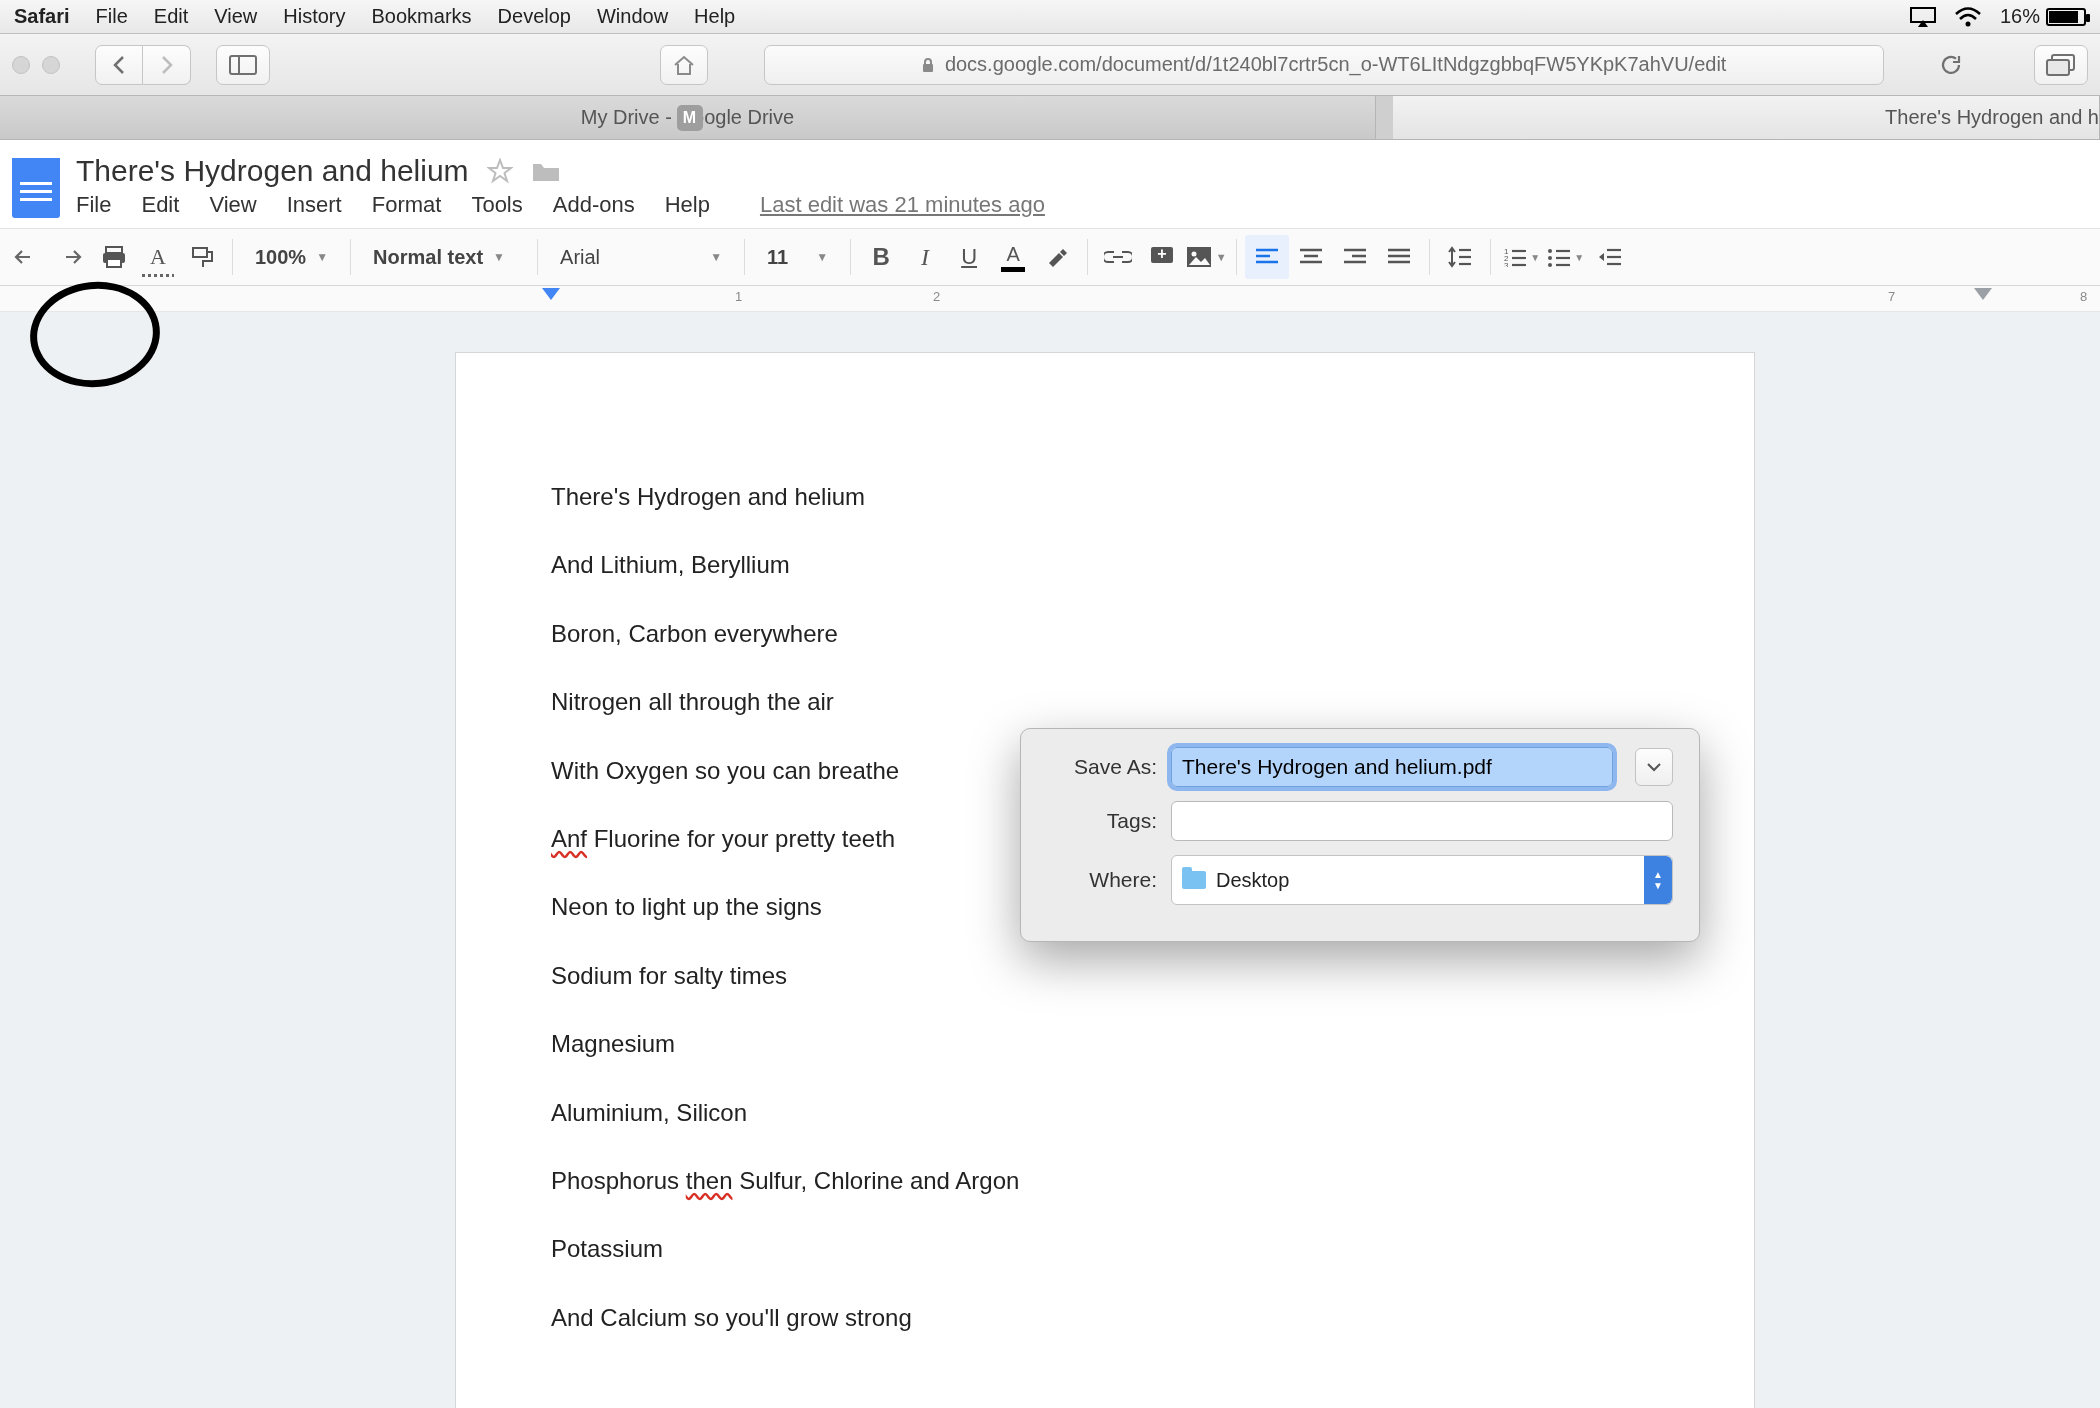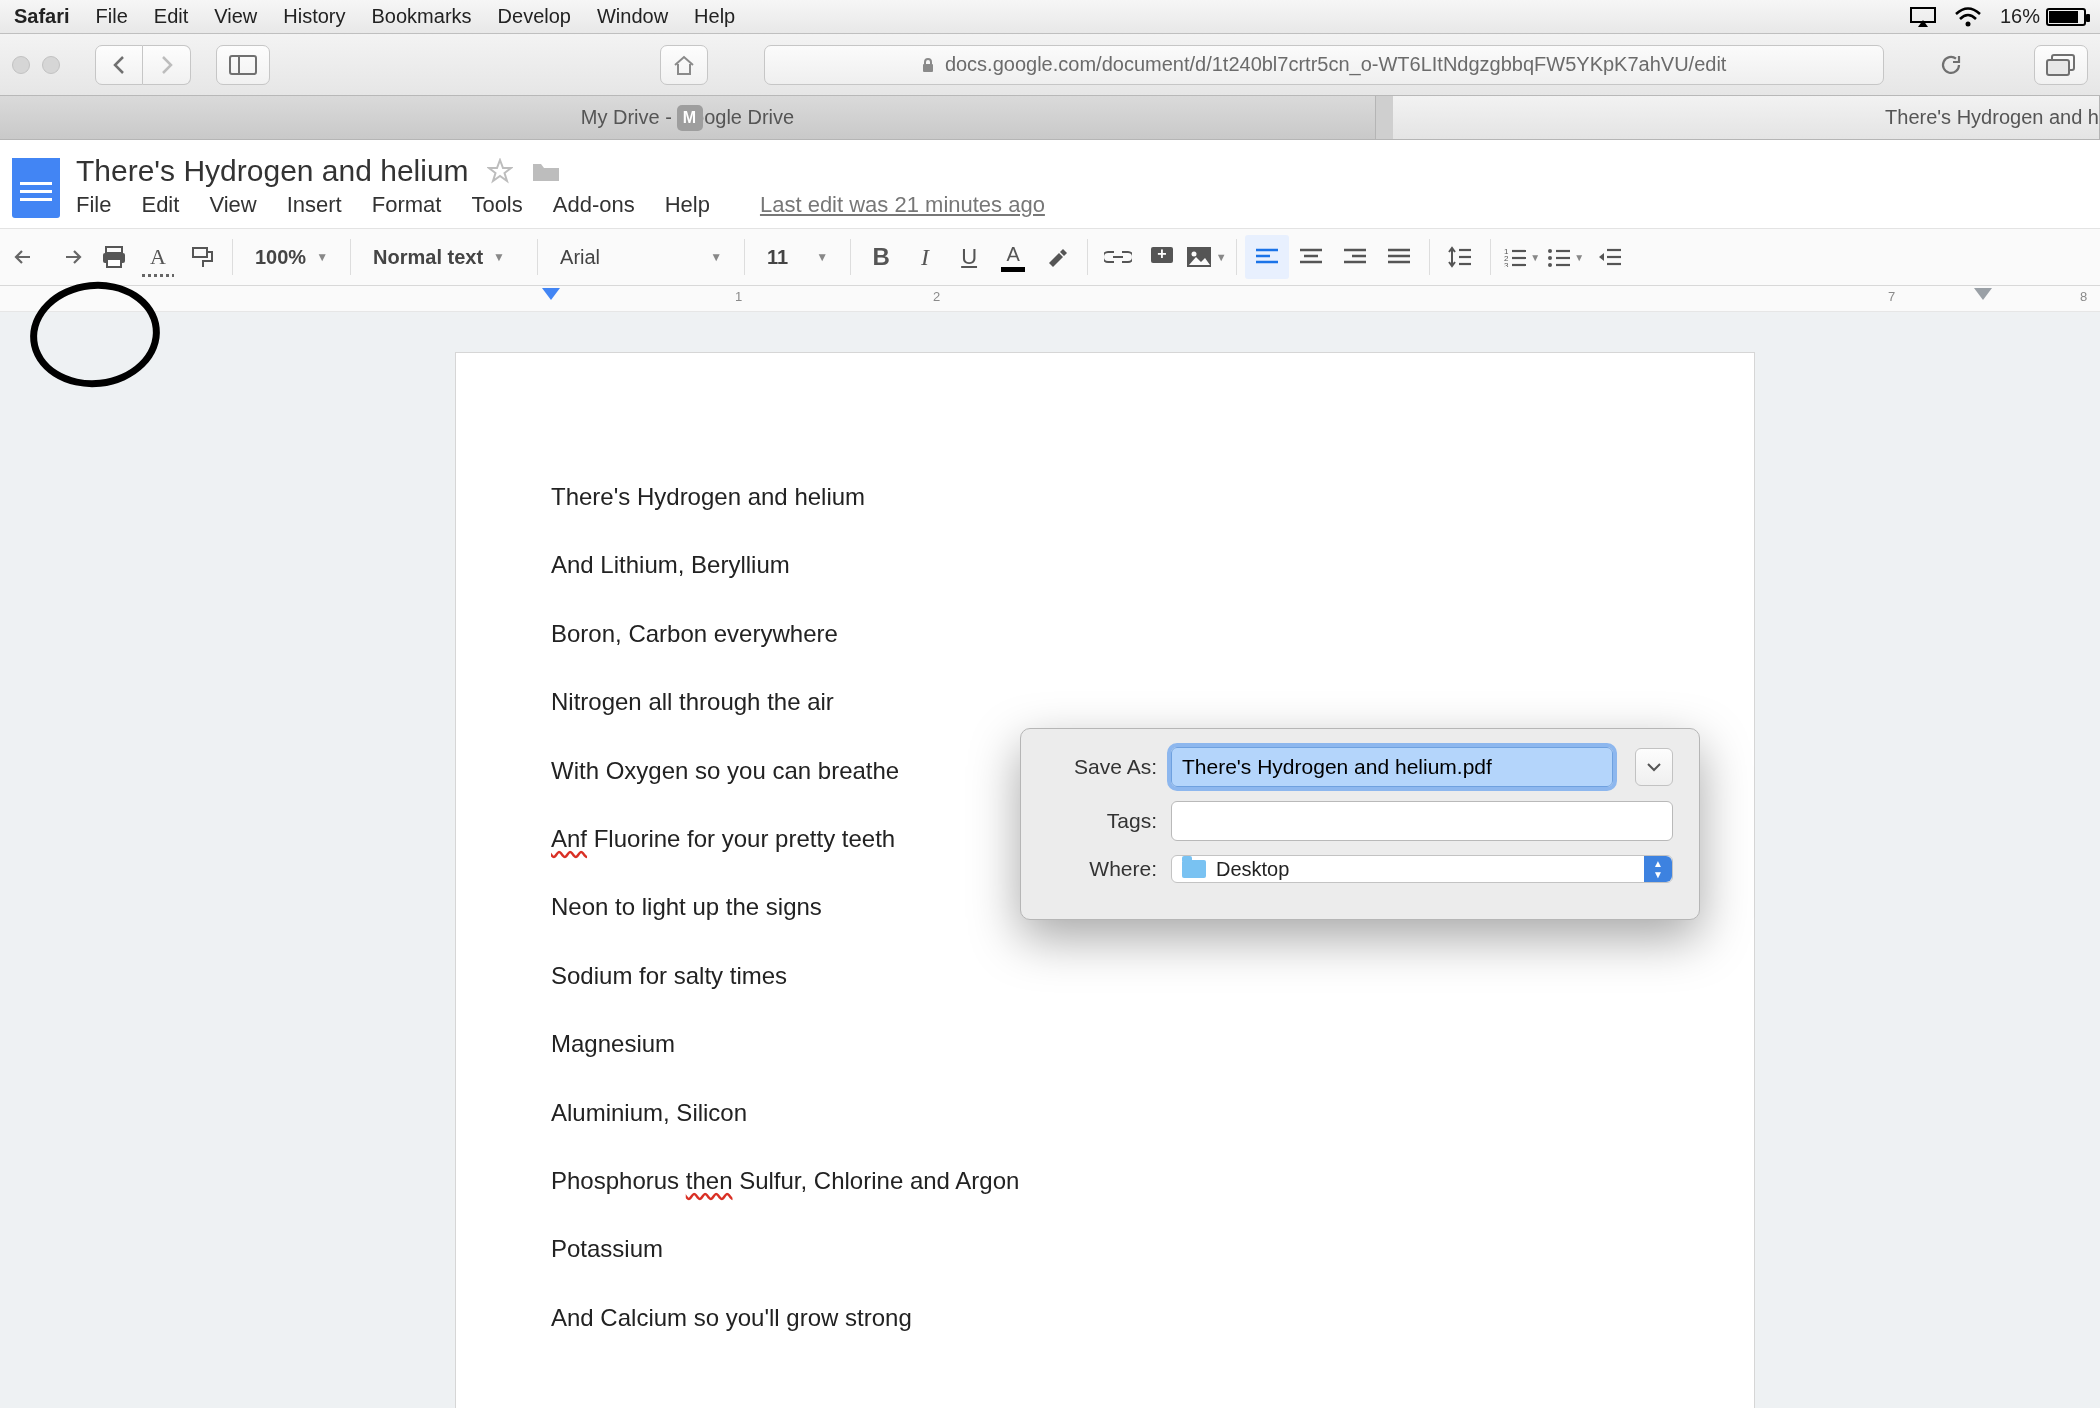--- a/index.html
+++ b/index.html
@@ -76,21 +76,21 @@
 .spellerr{text-decoration:underline wavy #d93025;text-underline-offset:4px;}
 
 
 .save-dialog{position:absolute;left:1020px;top:416px;width:680px;background:#ececec;border:1px solid #b6b6b6;border-radius:10px;box-shadow:0 18px 50px rgba(0,0,0,.35);padding:18px 26px 22px;z-index:100;}
 .sd-row{display:flex;align-items:center;gap:14px;margin-bottom:14px;}
 .sd-label{width:110px;text-align:right;font-size:21px;color:#333;}
 .sd-input{flex:1;height:40px;border:1px solid #b9b9b9;border-radius:6px;padding:0 10px;font-size:21px;background:#fff;}
 .sd-input.focused{outline:4px solid #8db7ee;border-color:#6fa1df;}
 .sd-input.sel{background:#b4d5fb;}
 .sd-expand{width:38px;height:38px;border:1px solid #c2c2c2;border-radius:6px;background:linear-gradient(#fdfdfd,#efefef);display:flex;align-items:center;justify-content:center;margin-left:8px;}
-.sd-where{flex:1;height:28px;border:1px solid #c3c3c3;border-radius:6px;background:#fff;display:flex;align-items:center;padding:0 10px;gap:10px;position:relative;}
+.sd-where{flex:1;height:50px;border:1px solid #c3c3c3;border-radius:6px;background:#fff;display:flex;align-items:center;padding:0 10px;gap:10px;position:relative;}
 .sd-where .handle{position:absolute;right:0;top:0;bottom:0;width:28px;background:#3d82e0;border-radius:0 6px 6px 0;display:flex;flex-direction:column;align-items:center;justify-content:center;color:#fff;font-size:10px;gap:1px;}
 .folder-mini{width:24px;height:18px;background:#79c2f2;border-radius:2px;position:relative;}
 .folder-mini::before{content:"";position:absolute;top:-4px;left:0;width:10px;height:5px;background:#79c2f2;border-radius:2px 2px 0 0;}
 .sd-buttons{display:flex;justify-content:flex-end;gap:18px;margin-top:12px;}
 .sd-btn{min-width:150px;height:40px;border-radius:7px;border:1px solid #c0c0c0;background:linear-gradient(#fdfdfd,#f0f0f0);font-size:21px;color:#333;}
 .sd-btn.primary{background:linear-gradient(#5aa3f0,#3f8be3);border-color:#2f74c9;color:#fff;}
 
 svg{display:block;}
 </style>
 </head>

